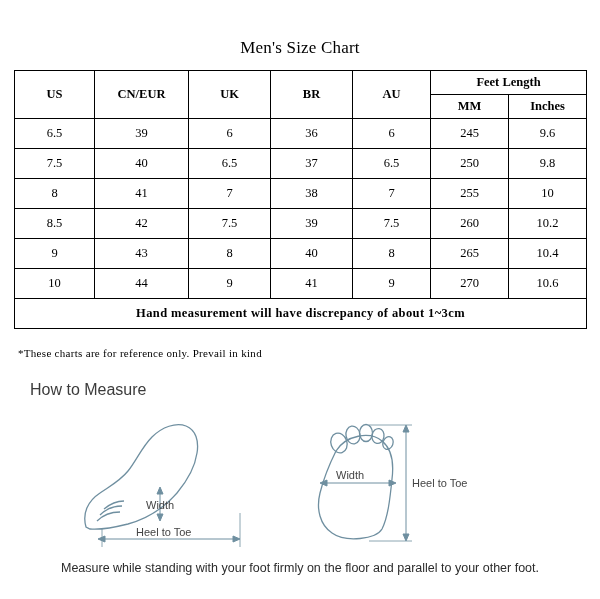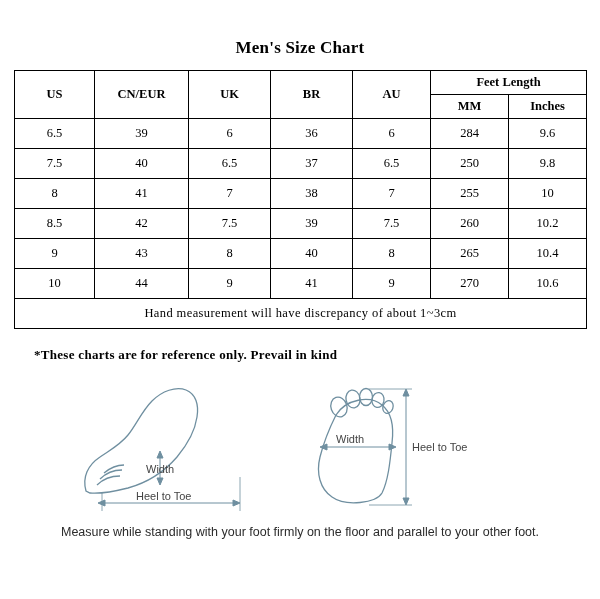--- a/index.html
+++ b/index.html
@@ -20,21 +20,21 @@
     height: 599px;
     position: relative;
     box-sizing: border-box;
     padding: 0 14px;
   }
 
   
   .chart-title {
     text-align: center;
     font-family: "Liberation Serif", serif;
-    font-weight: bold;
+    font-weight: normal;
     font-size: 17px;
     letter-spacing: 0.2px;
     padding-top: 38px;
     padding-bottom: 12px;
   }
 
   
   table.size-chart {
     border-collapse: collapse;
     width: 572px;
@@ -65,31 +65,31 @@
     height: 23px;
   }
   td.cell {
     height: 29px;
     font-size: 13px;
   }
   td.footnote-row {
     height: 29px;
     font-family: "Liberation Serif", serif;
     font-size: 13px;
+    font-weight: bold;
+    letter-spacing: 0.4px;
+  }
+
+  
+  .reference-note {
+    font-family: "Liberation Serif", serif;
+    font-size: 11px;
     font-weight: normal;
-    letter-spacing: 0.4px;
-  }
-
-  
-  .reference-note {
-    font-family: "Liberation Serif", serif;
-    font-size: 13px;
-    font-weight: bold;
     letter-spacing: 0.3px;
-    margin: 18px 0 0 20px;
+    margin: 18px 0 0 4px;
   }
 
   
   .how-title {
     font-size: 16px;
     color: #3b3b3b;
     margin: 22px 0 0 16px;
     font-weight: normal;
   }
   .how-sub {
@@ -149,21 +149,21 @@
         <th class="feet-sub">MM</th>
         <th class="feet-sub">Inches</th>
       </tr>
 
       <tr>
         <td class="cell">6.5</td>
         <td class="cell">39</td>
         <td class="cell">6</td>
         <td class="cell">36</td>
         <td class="cell">6</td>
-        <td class="cell">284</td>
+        <td class="cell">245</td>
         <td class="cell">9.6</td>
       </tr>
       <tr>
         <td class="cell">7.5</td>
         <td class="cell">40</td>
         <td class="cell">6.5</td>
         <td class="cell">37</td>
         <td class="cell">6.5</td>
         <td class="cell">250</td>
         <td class="cell">9.8</td>
@@ -206,20 +206,21 @@
       </tr>
 
       <tr>
         <td class="footnote-row" colspan="7">Hand measurement will have discrepancy of about 1~3cm</td>
       </tr>
     </tbody>
   </table>
 
   <div class="reference-note">*These charts are for reference only. Prevail in kind</div>
 
+  <div class="how-title">How to Measure</div>
 
   <div class="diagram-area">
     <svg width="572" height="150" viewBox="0 0 572 150" xmlns="http://www.w3.org/2000/svg">
 
       <g fill="none" stroke="#6f8fa0" stroke-width="1.3">
         <path d="M72,122 C68,108 74,96 86,88 C96,81 106,76 114,66 C122,56 128,42 138,32
                  C148,22 162,17 172,21 C182,25 185,36 183,48 C181,62 173,76 163,88
                  C150,103 132,114 114,119 C102,122 86,125 76,124 Z"></path>
         <path d="M86,110 C92,104 100,101 108,101"></path>
         <path d="M83,116 C89,110 97,107 106,107"></path>

